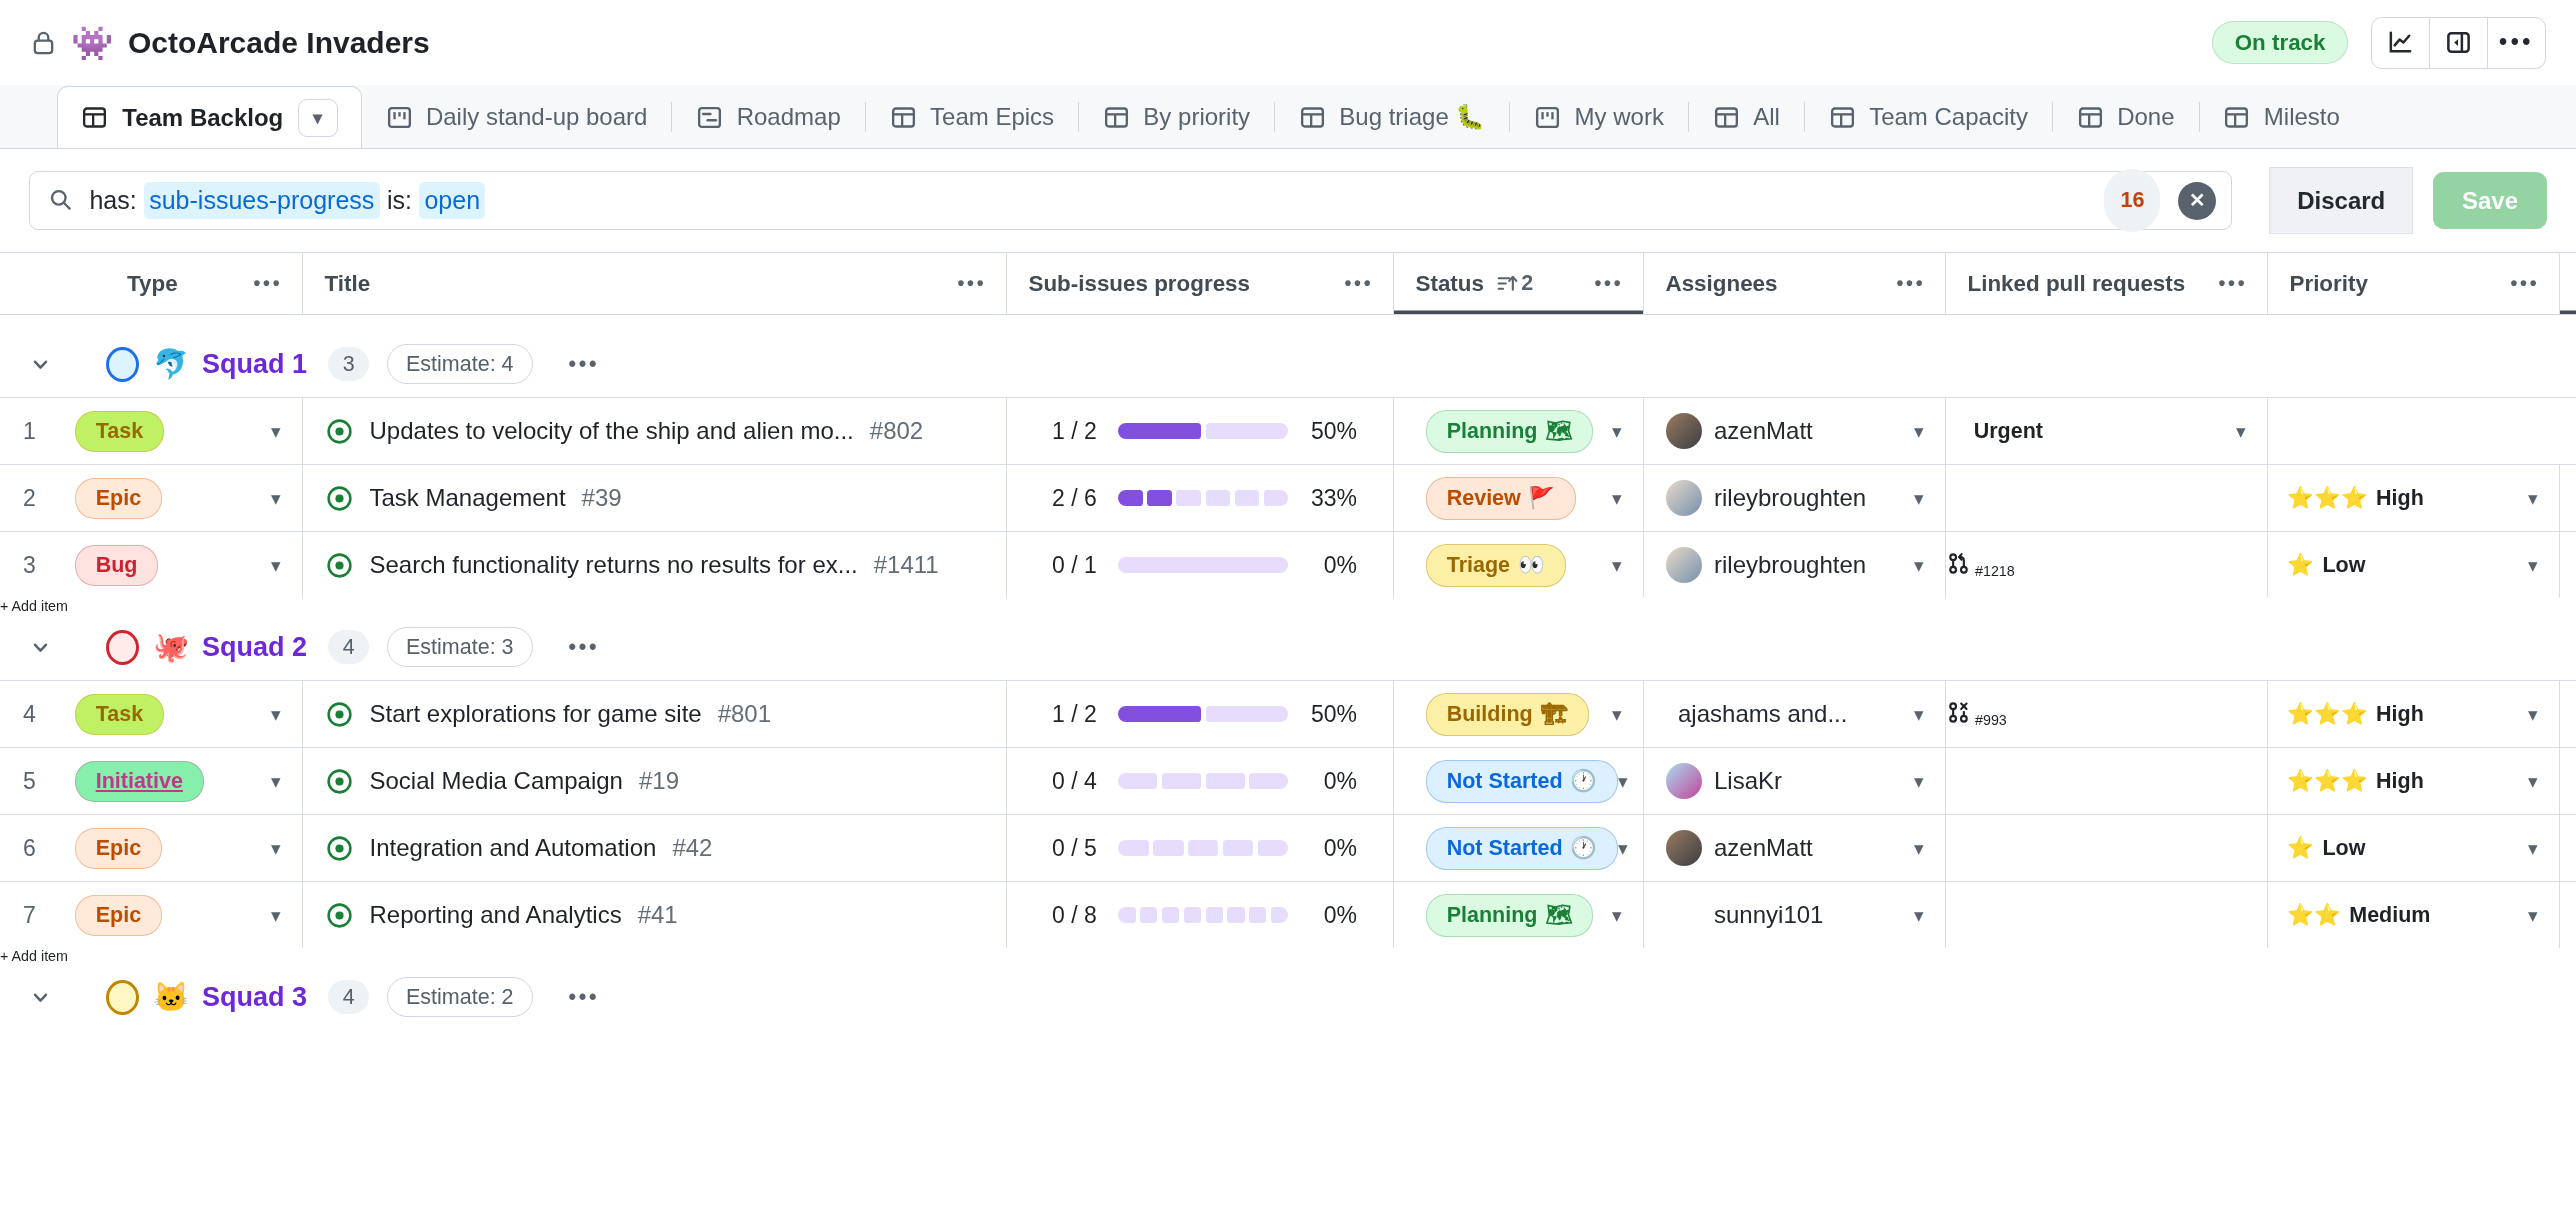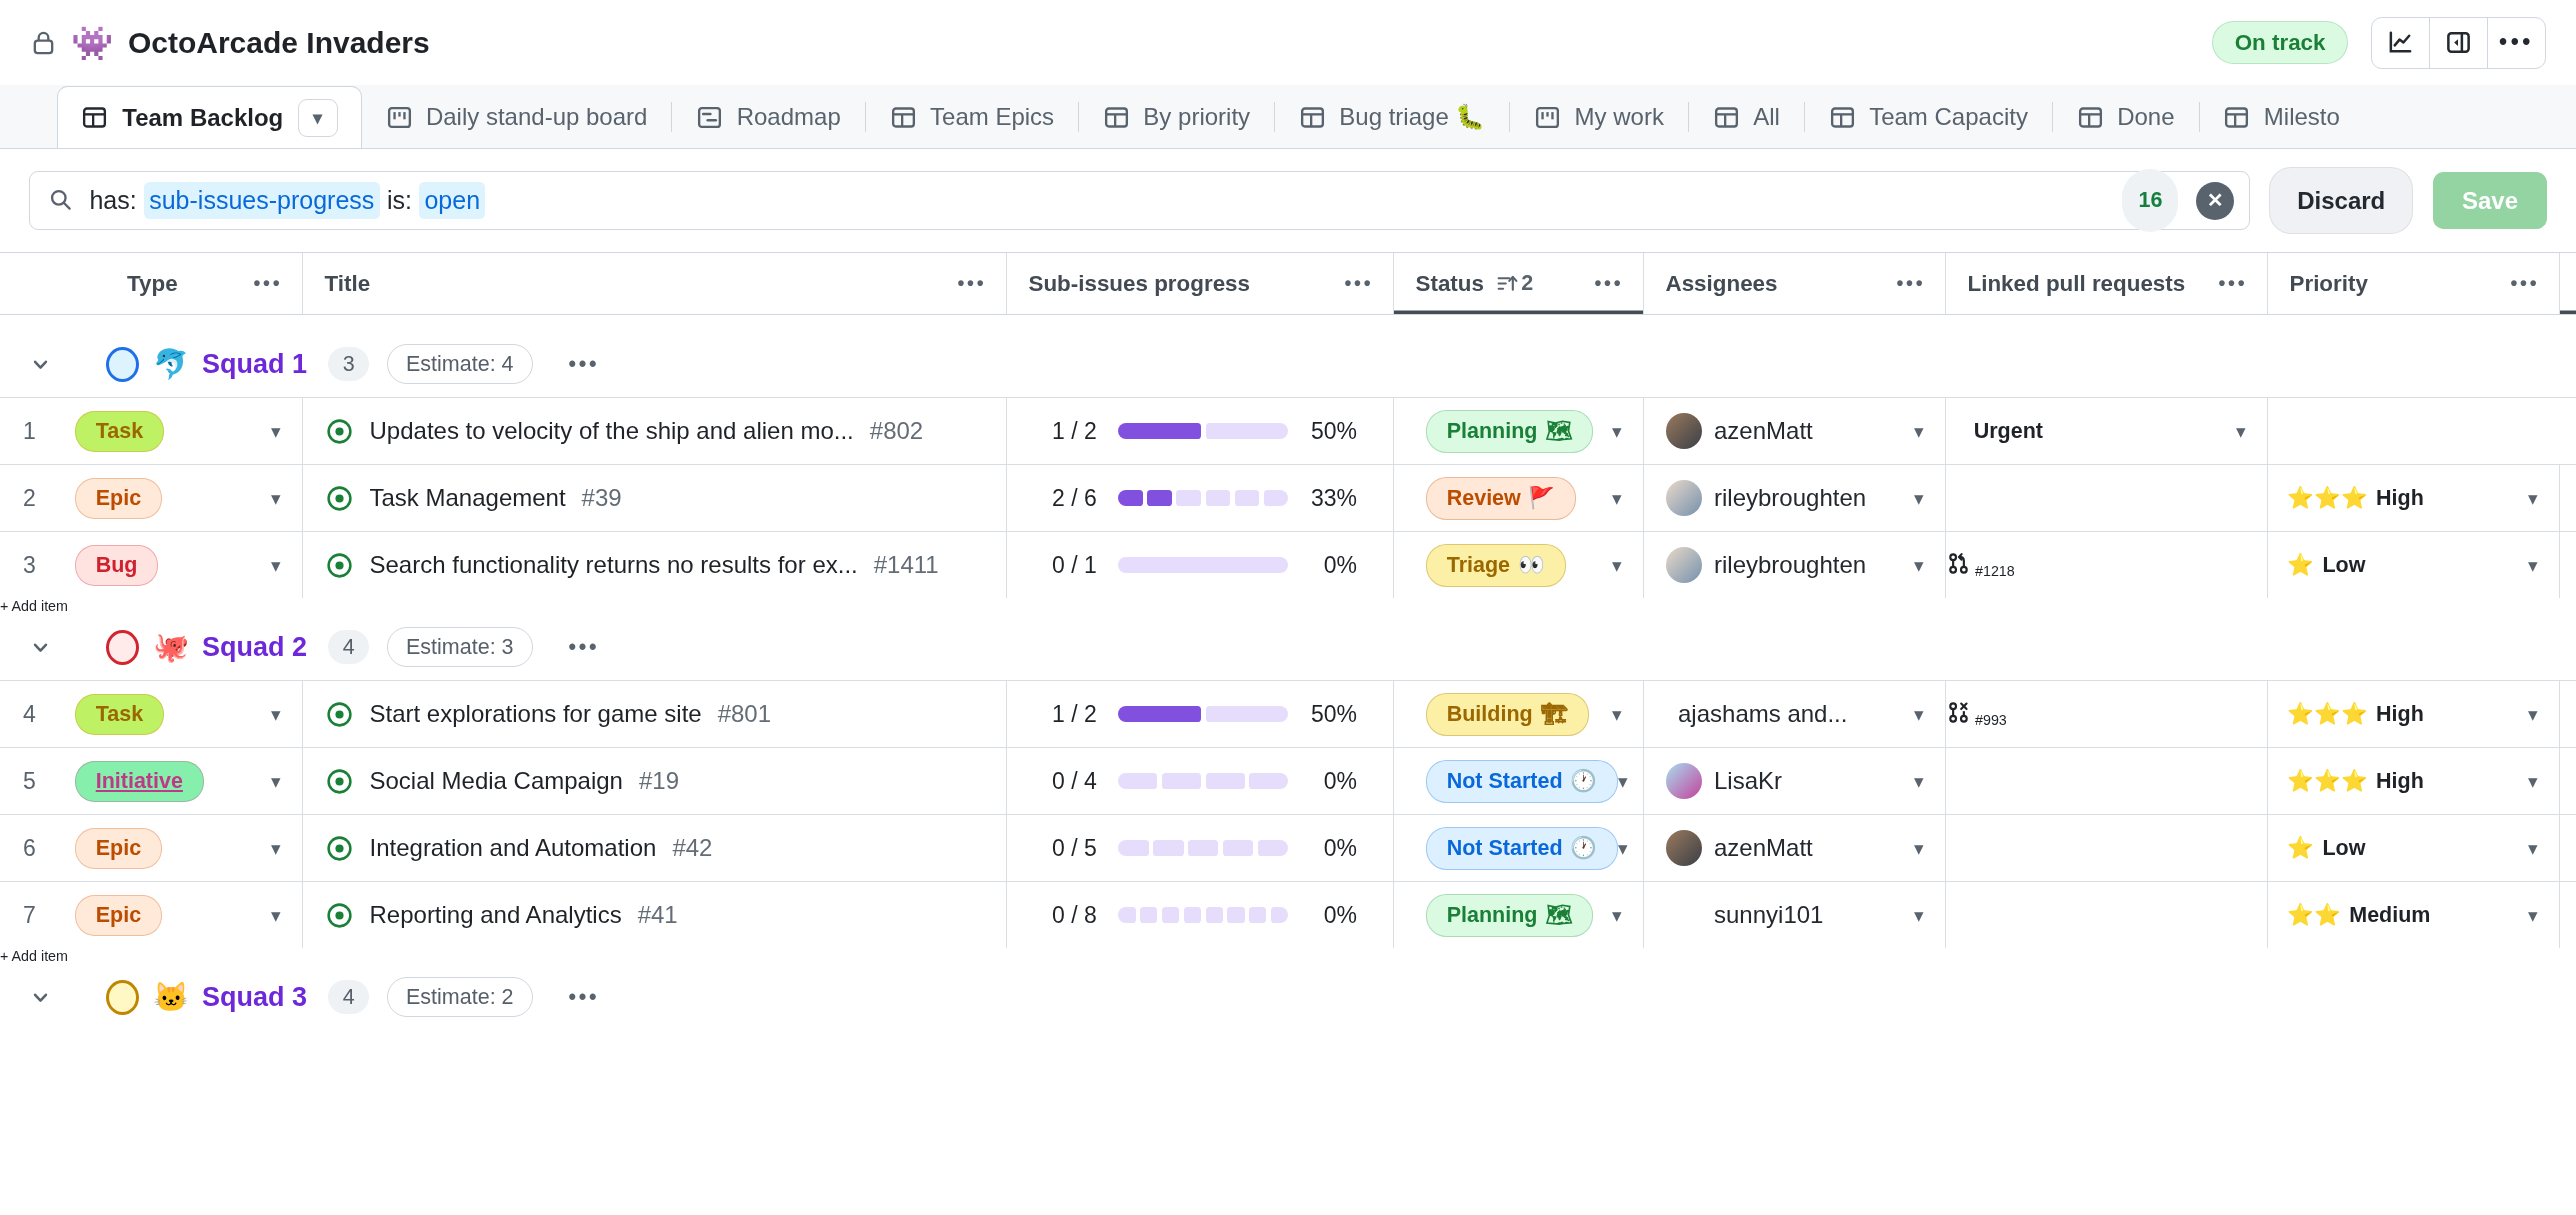--- a/index.html
+++ b/index.html
@@ -35,25 +35,25 @@
   .ticon{display:flex;flex:none;}
 
   
   .filterzone{height:103px;display:flex;align-items:center;gap:19.7px;padding:0 29px;background:#fff;}
   .searchbox{flex:1;height:57px;border:0.9px solid #d0d7de;border-radius:9px;background:#fff;
              display:flex;align-items:center;gap:7.2px;padding:0 14.3px 0 18px;font-size:25px;}
   .sicon{display:flex;margin-right:7.2px;color:#59636e;}
   .tok-q{color:#24292f;}
   .tok-v{color:#0969da;background:#ddf4ff;border-radius:5.4px;padding:3.6px 5.4px;}
   .countpill{margin-left:auto;background:#eff2f5;border-radius:894px;padding:19px 16px;
-             font-size:21.5px;font-weight:600;color:#15803d;}
+             font-size:21.5px;font-weight:600;color:#c2410c;}
   .clearbtn{width:38px;height:38px;border-radius:50%;background:#59636e;color:#fff;display:flex;
             align-items:center;justify-content:center;font-size:19.7px;font-weight:700;margin-left:10.7px;}
   .discard{height:57px;padding:4px 27px;display:flex;align-items:center;background:#eff1f4;
-           border:0.9px solid rgba(31,35,40,.08);border-radius:22px;font-size:24px;font-weight:600;color:#24292f;}
+           border:0.9px solid rgba(31,35,40,.08);border-radius:0;font-size:24px;font-weight:600;color:#24292f;margin-left:18px;}
   .save{height:57px;padding:0 29px;display:flex;align-items:center;background:#94d3a2;
         border-radius:10.7px;font-size:24px;font-weight:600;color:#fff;}
 
   
   .grid{display:grid;grid-template-columns:303px 704px 387px 250px 302px 322px 292px 1fr;}
   .theader{height:61px;border-top:0.9px solid #d0d7de;border-bottom:0.9px solid #d0d7de;background:#fff;}
   .th{display:flex;align-items:center;font-size:22.4px;font-weight:600;color:#424a53;
       padding:0 19.7px 0 21.5px;border-right:0.9px solid #d8dee4;white-space:nowrap;overflow:hidden;}
   .th:last-child{border-right:none;}
   .th-type{padding-left:127px;}

